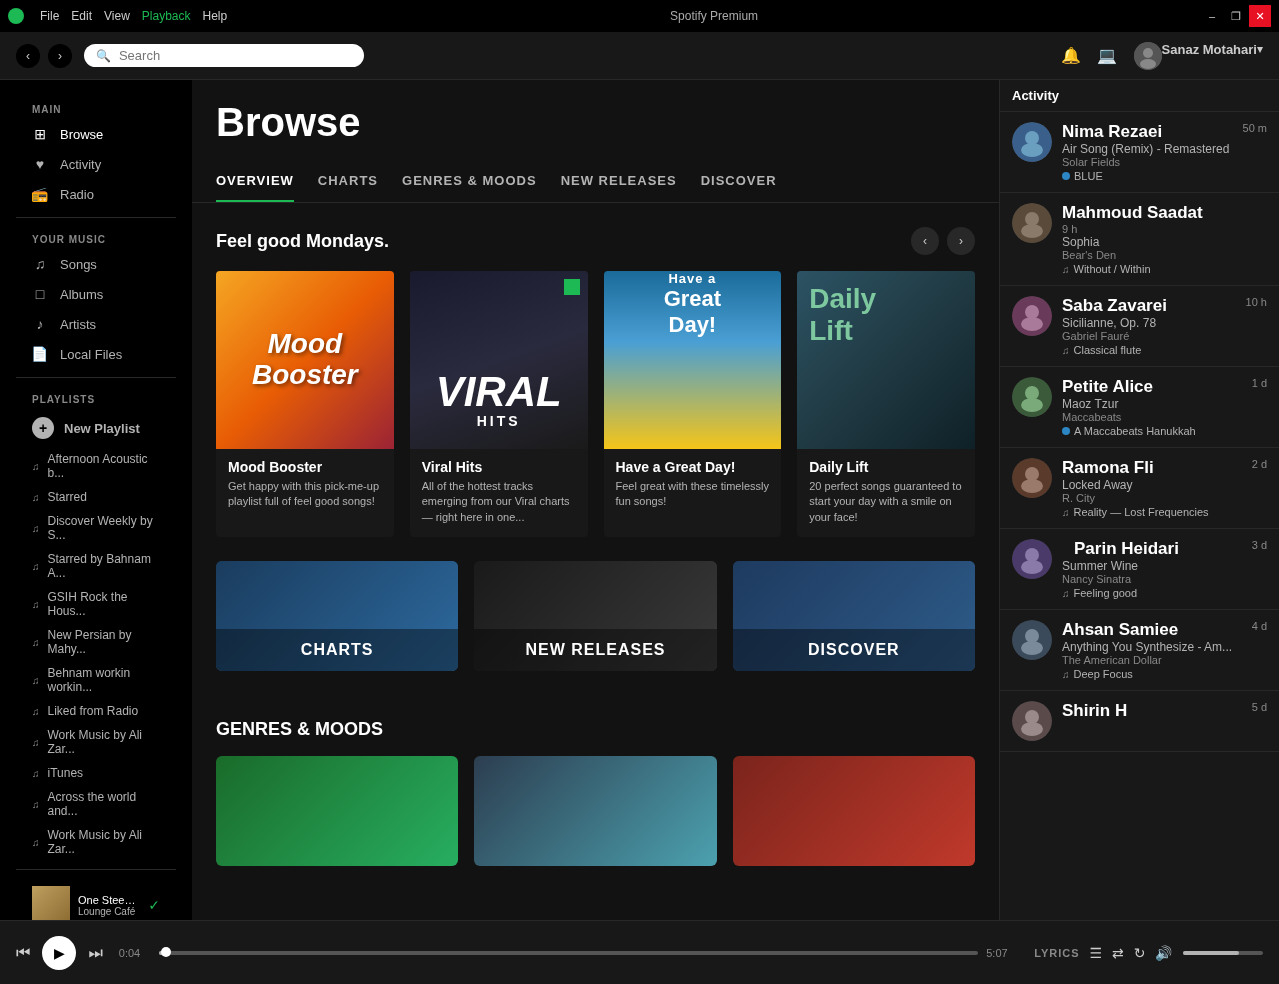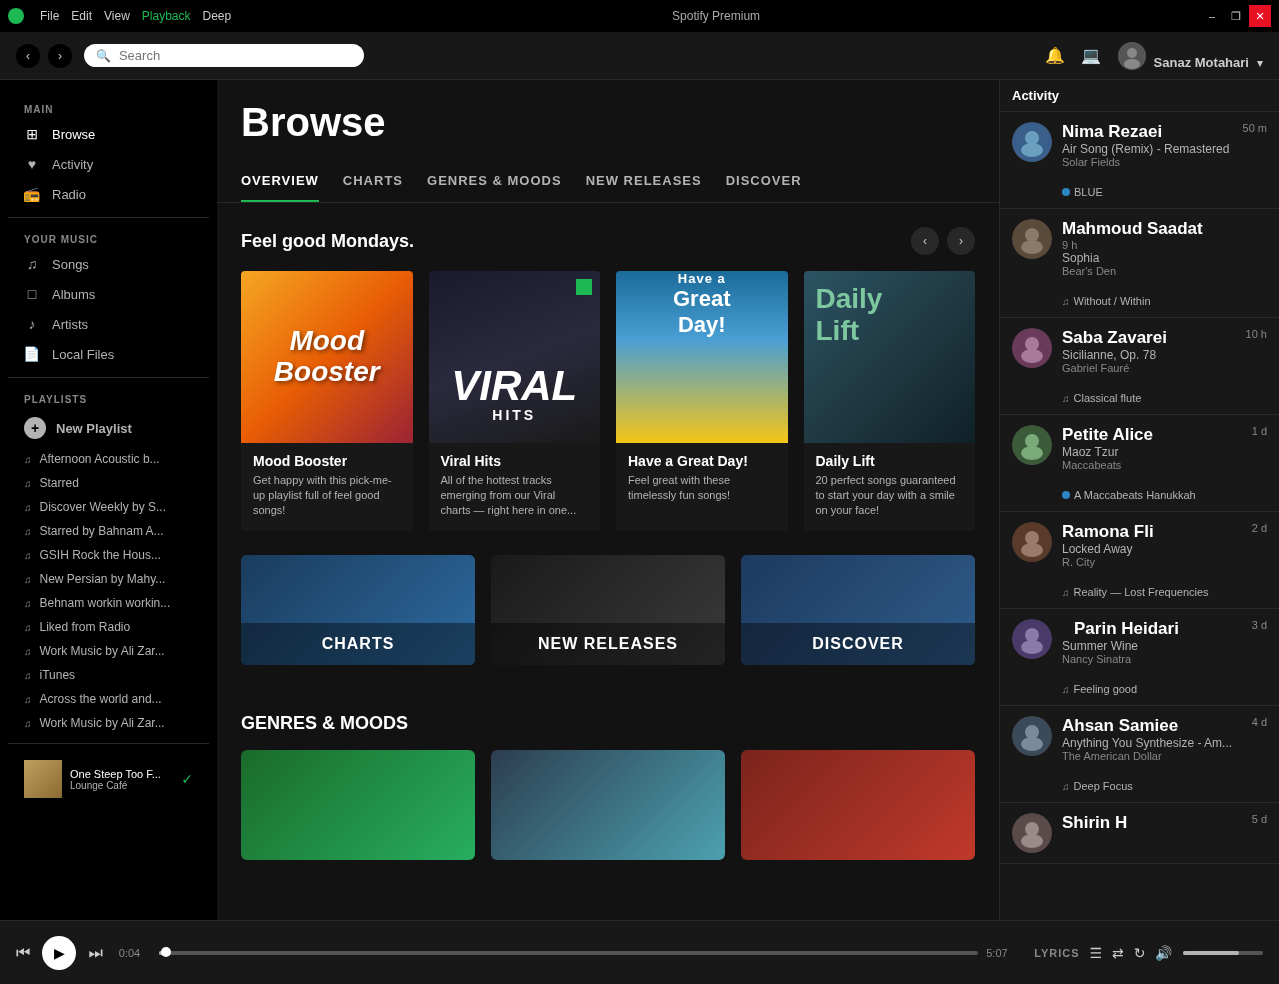--- a/index.html
+++ b/index.html
@@ -18,30 +18,30 @@
 
     
     #navbar { height: 48px; background: #181818; display: flex; align-items: center; padding: 0 16px; gap: 12px; border-bottom: 1px solid #282828; }
     #navbar .nav-arrows { display: flex; gap: 8px; }
     #navbar .nav-arrow { width: 24px; height: 24px; border-radius: 50%; background: #000; display: flex; align-items: center; justify-content: center; cursor: pointer; color: #ccc; font-size: 12px; }
     #navbar .search-box { display: flex; align-items: center; background: #fff; border-radius: 20px; padding: 4px 12px; gap: 8px; flex: 1; max-width: 280px; }
     #navbar .search-box input { border: none; outline: none; background: transparent; font-size: 13px; color: #333; width: 100%; }
     #navbar .search-icon { color: #333; font-size: 12px; }
     #navbar .right-actions { margin-left: auto; display: flex; align-items: center; gap: 16px; }
     #navbar .bell, #navbar .pc-icon { color: #ccc; font-size: 16px; cursor: pointer; }
-    #navbar .user-info { display: flex; align-items: flex-end; gap: 8px; cursor: pointer; }
+    #navbar .user-info { display: flex; align-items: flex-start; cursor: pointer; }
     #navbar .user-avatar { width: 28px; height: 28px; border-radius: 50%; background: #555; overflow: hidden; display: flex; align-items: center; justify-content: center; font-size: 10px; color: #fff; }
     #navbar .user-name { font-size: 13px; color: #ccc; font-weight: 600; }
     #navbar .dropdown-arrow { color: #ccc; font-size: 12px; }
 
     
     #layout { display: flex; height: calc(984px - 32px - 48px - 64px); }
 
     
-    #sidebar { width: 217px; background: #000; padding: 16px 8px; overflow-y: auto; flex-shrink: 0; }
+    #sidebar { width: 192px; background: #000; padding: 16px 16px; overflow-y: auto; flex-shrink: 0; }
     .sidebar-section-label { font-size: 10px; color: #888; font-weight: 700; letter-spacing: 1px; padding: 8px 16px 4px; text-transform: uppercase; }
     .sidebar-item { display: flex; align-items: center; gap: 12px; padding: 7px 16px; cursor: pointer; color: #b3b3b3; font-size: 13px; font-weight: 500; }
     .sidebar-item.active { color: #fff; }
     .sidebar-item .icon { width: 16px; height: 16px; display: flex; align-items: center; justify-content: center; font-size: 14px; }
     .sidebar-divider { height: 1px; background: #282828; margin: 8px 0; }
     .sidebar-playlist { display: flex; align-items: center; gap: 8px; padding: 5px 16px; cursor: pointer; color: #b3b3b3; font-size: 12px; }
     .sidebar-playlist .pl-icon { font-size: 10px; color: #888; }
     .sidebar-new-playlist { display: flex; align-items: center; gap: 10px; padding: 8px 16px; cursor: pointer; color: #b3b3b3; font-size: 13px; font-weight: 600; }
     .sidebar-new-playlist .plus-circle { width: 22px; height: 22px; border-radius: 50%; background: #b3b3b3; display: flex; align-items: center; justify-content: center; color: #000; font-size: 14px; font-weight: bold; flex-shrink: 0; }
     .sidebar-now-playing { padding: 8px 16px; display: flex; align-items: center; gap: 8px; }
@@ -75,21 +75,21 @@
 
     
     #right-panel { width: 280px; background: #181818; border-left: 1px solid #282828; overflow-y: auto; flex-shrink: 0; }
     .activity-item { display: flex; gap: 10px; padding: 10px 12px; border-bottom: 1px solid #282828; }
     .activity-avatar { width: 40px; height: 40px; border-radius: 50%; background: #333; flex-shrink: 0; overflow: hidden; display: flex; align-items: center; justify-content: center; font-size: 14px; color: #888; }
     .activity-info { flex: 1; min-width: 0; }
     .activity-user { font-size: 17px; font-weight: 700; color: #fff; }
     .activity-time { font-size: 11px; color: #888; float: right; }
     .activity-track { font-size: 12px; color: #b3b3b3; }
     .activity-album { font-size: 11px; color: #888; }
-    .activity-song-detail { display: flex; align-items: center; gap: 4px; font-size: 11px; color: #b3b3b3; margin-top: 18px; }
+    .activity-song-detail { display: flex; align-items: center; gap: 4px; font-size: 11px; color: #b3b3b3; margin-top: 2px; }
     .music-note { font-size: 10px; color: #888; }
     .blue-dot { width: 8px; height: 8px; border-radius: 50%; background: #2d86c4; flex-shrink: 0; }
     .activity-header-bar { padding: 8px 12px; font-size: 13px; font-weight: 700; color: #fff; border-bottom: 1px solid #282828; display: flex; align-items: center; gap: 8px; }
 
     
     #player { height: 64px; background: #181818; border-top: 1px solid #282828; display: flex; align-items: center; padding: 0 16px; gap: 16px; }
     .player-controls { display: flex; align-items: center; gap: 12px; }
     .player-btn { background: none; border: none; cursor: pointer; color: #ccc; font-size: 16px; display: flex; align-items: center; }
     .player-btn.play { width: 34px; height: 34px; border-radius: 50%; background: #fff; color: #000; font-size: 14px; display: flex; align-items: center; justify-content: center; }
     .progress-area { flex: 1; display: flex; align-items: center; gap: 8px; }
@@ -121,21 +121,21 @@
 <body>
 
 <div id="titlebar">
   <div style="display:flex;align-items:center;gap:16px;">
     <div class="logo"></div>
     <div class="menu-bar">
       <span>File</span>
       <span>Edit</span>
       <span>View</span>
       <span class="active">Playback</span>
-      <span>Deep</span>
+      <span>Help</span>
     </div>
   </div>
   <div class="title">Spotify Premium</div>
   <div class="win-controls">
     <button class="win-btn">–</button>
     <button class="win-btn">❐</button>
     <button class="win-btn close">✕</button>
   </div>
 </div>
 

